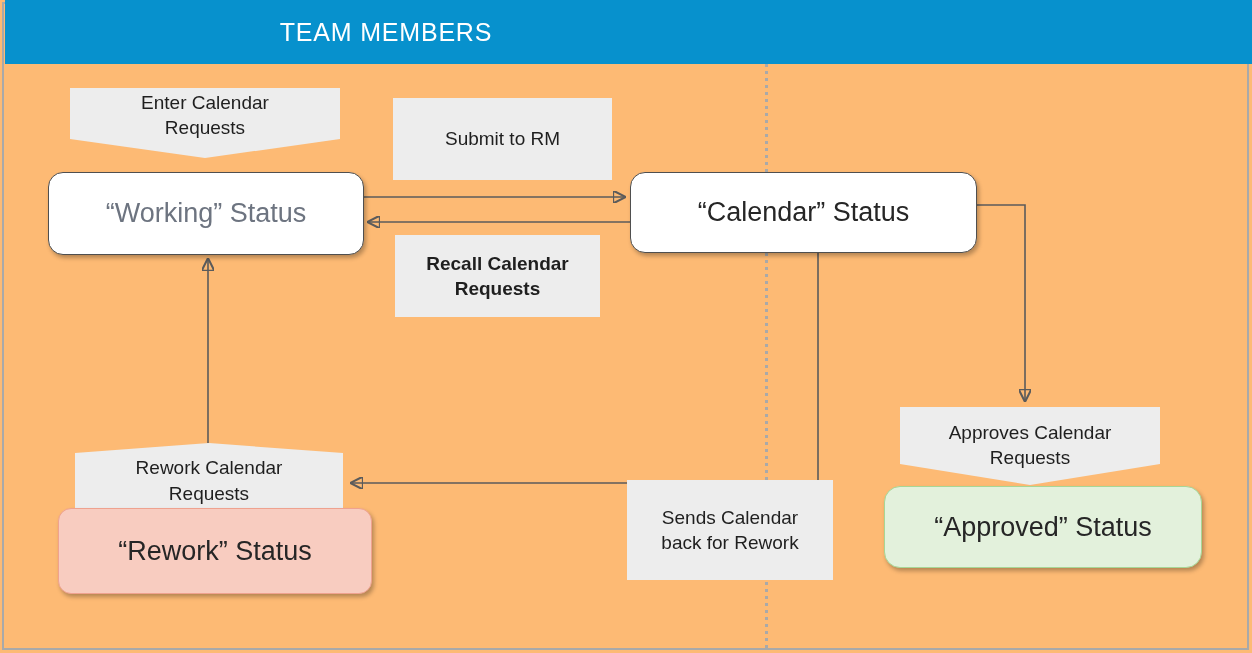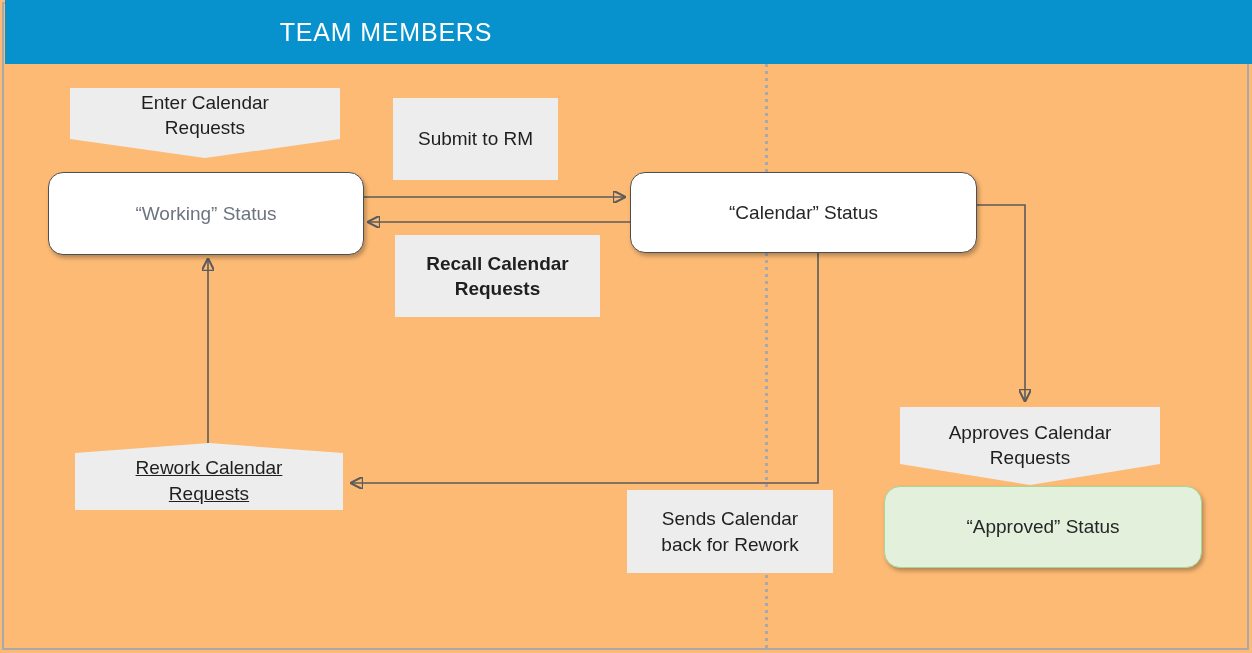--- a/index.html
+++ b/index.html
@@ -80,30 +80,29 @@
     justify-content: center;
     text-align: center;
     white-space: pre-line;
     z-index: 3;
   }
   .pennant-down {
     clip-path: polygon(0 0, 100% 0, 100% 73%, 50% 100%, 0 73%);
   }
   .pennant-up {
     clip-path: polygon(50% 0, 100% 15%, 100% 100%, 0 100%, 0 15%);
-    text-decoration: underline;
   }
   
   .status {
     position: absolute;
     background: #ffffff;
     border: 1.6px solid #4f4f4f;
     border-radius: 15px;
     color: #262626;
-    font-size: 19px;
+    font-size: 27px;
     display: flex;
     align-items: center;
     justify-content: center;
     text-align: center;
     box-shadow: 2px 3px 4px rgba(0,0,0,0.28);
     z-index: 4;
   }
   .status.working { color: #6d7480; }
   .status.rework {
     background: var(--rework-bg, #f8ccc0);
@@ -111,24 +110,24 @@
     border-radius: 13px;
   }
   .status.approved {
     background: var(--approved-bg, #e3f1dc);
     border-color: var(--approved-border, #a8d695);
     border-radius: 16px;
   }
 
   
   #lbl-enter    { left: 70px;  top: 88px;  width: 270px; height: 70px; padding-bottom: 16px; box-sizing: border-box; }
-  #lbl-submit   { left: 393px; top: 98px;  width: 165px; height: 82px; }
+  #lbl-submit   { left: 393px; top: 98px;  width: 219px; height: 82px; }
   #lbl-recall   { left: 395px; top: 235px; width: 205px; height: 82px; font-weight: bold; }
   #lbl-rework   { left: 75px;  top: 443px; width: 268px; height: 67px; padding-top: 8px; box-sizing: border-box; }
-  #lbl-sends    { left: 627px; top: 490px; width: 206px; height: 83px; }
+  #lbl-sends    { left: 627px; top: 480px; width: 206px; height: 100px; }
   #lbl-approves { left: 900px; top: 407px; width: 260px; height: 78px; padding-bottom: 2px; box-sizing: border-box; }
 
   #box-working   { left: 48px;  top: 172px; width: 314px; height: 81px; }
   #box-submitted { left: 630px; top: 172px; width: 345px; height: 79px; }
   #box-rework    { left: 58px;  top: 508px; width: 312px; height: 84px; }
   #box-approved  { left: 884px; top: 486px; width: 316px; height: 80px; }
 </style>
 </head>
 <body>
 
@@ -174,16 +173,17 @@
   <div id="lbl-sends" class="label">Sends Calendar
 back for Rework</div>
 
   <div id="lbl-approves" class="label pennant-down">Approves Calendar
 Requests</div>
 
   <div id="box-working" class="status working">“Working” Status</div>
 
   <div id="box-submitted" class="status">“Calendar” Status</div>
 
+  <div id="box-rework" class="status rework">“Rework” Status</div>
 
   <div id="box-approved" class="status approved">“Approved” Status</div>
 
 </div>
 
 </body></html>

